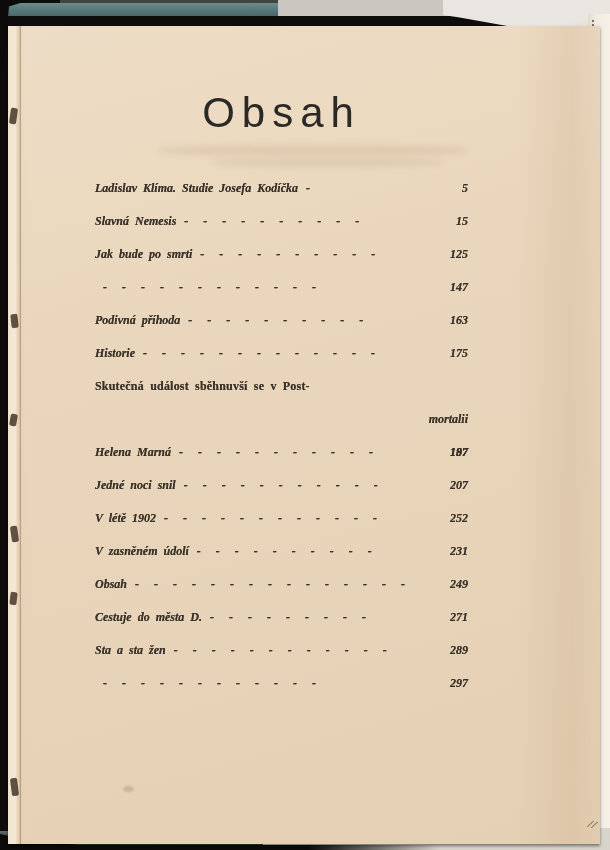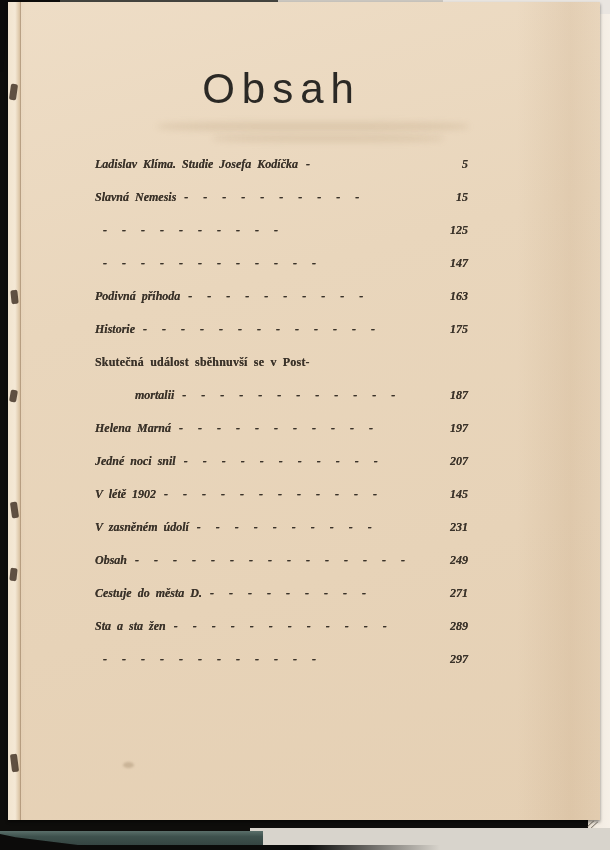--- a/index.html
+++ b/index.html
@@ -26,42 +26,42 @@
   .cover-bottom-band{position:absolute; left:0; top:831px; width:263px; height:16px;
     background:linear-gradient(180deg,#5a6f6a 0%, var(--bottom-teal,#3e514d) 35%, #33423f 100%);}
   .bottom-black-strip{position:absolute; left:0; top:845px; width:440px; height:5px;
     background:linear-gradient(90deg,#0b0b0a 70%, rgba(11,11,10,0));}
   .corner-wedge-tl{position:absolute; left:0; top:0; width:30px; height:72px; background:#0c0b0a;
     clip-path:polygon(0 0,100% 0,30% 9%,10% 100%,0 100%);}
   .corner-wedge-bl{position:absolute; left:0; top:834px; width:86px; height:16px; background:#0c0b0a;
     clip-path:polygon(0 0,18% 20%,100% 75%,100% 100%,0 100%);}
 
   
-  .page{position:absolute; left:8px; top:2px; width:592px; height:818px;
+  .page{position:absolute; left:8px; top:26px; width:592px; height:818px;
     background:
       linear-gradient(90deg, rgba(60,35,15,.07) 0, rgba(60,35,15,0) 3%, rgba(60,35,15,0) 86%, rgba(150,105,60,.10) 95%, rgba(150,105,60,.04) 100%),
       linear-gradient(165deg, #eeddc6 0%, var(--paper,#e9d6bc) 35%, #e5d0b4 100%);
     box-shadow:0 2px 3px rgba(0,0,0,.45);}
   .torn-edge{position:absolute; left:0; top:0; width:13px; height:818px;
     background:linear-gradient(90deg, var(--paper-edge,#f1e4cf) 0%, #f4e8d5 55%, #dcc6a7 88%, rgba(90,55,25,.45) 100%);}
   .torn-mark{position:absolute; width:7px; background:rgba(45,30,18,.75); border-radius:2px;}
   .speck{position:absolute; background:rgba(120,90,60,.25); filter:blur(1px); border-radius:50%;}
   .ghost{position:absolute; background:rgba(167,134,94,.20); filter:blur(3px); border-radius:40%;}
 
   
   .content{position:absolute; left:87px; top:0; width:373px;}
   .heading{margin:0; position:absolute; left:0; top:62px; width:100%;
     font-family:"Liberation Sans", sans-serif; font-weight:500; font-size:42px; line-height:50px;
     letter-spacing:7px; text-align:center; color:var(--heading-ink,#2b2925);}
   .toc-list{position:absolute; left:0; top:146px; width:100%;}
   .toc-row{display:flex; align-items:flex-end; height:33px; line-height:33px;
     font-size:12px; font-style:italic; font-weight:700; color:var(--ink,#3a3229);
     word-spacing:3px; text-shadow:0 0 .4px rgba(58,50,41,.8);}
   .toc-row.upright{font-style:normal; font-weight:600; letter-spacing:.2px;}
-  .toc-row.indent{padding-left:40px;}
+  .toc-row.indent{padding-left:40px;flex-direction:column;}
   .toc-title{flex:none; white-space:nowrap;}
   .toc-leader{flex:1 1 auto; overflow:hidden; white-space:nowrap; letter-spacing:4.5px; padding:0 4px 0 8px;}
   .toc-page{flex:none; width:38px; text-align:right; white-space:nowrap;}
 
   .handwritten-mark{position:absolute; left:589px; top:818px; font-size:11px; font-style:italic;
     color:#4c463c; transform:rotate(14deg) skewX(-8deg); letter-spacing:1px;}
 </style>
 </head>
 <body>
 
@@ -101,20 +101,21 @@
     <span class="toc-title">Ladislav Klíma. Studie Josefa Kodíčka</span>
     <span class="toc-leader">-</span>
     <span class="toc-page">5</span>
   </div>
           <div class="toc-row">
     <span class="toc-title">Slavná Nemesis</span>
     <span class="toc-leader">- - - - - - - - - -</span>
     <span class="toc-page">15</span>
   </div>
           <div class="toc-row">
+    <span class="toc-title">Jak bude po smrti</span>
     <span class="toc-leader">- - - - - - - - - -</span>
     <span class="toc-page">125</span>
   </div>
           <div class="toc-row">
     <span class="toc-leader">- - - - - - - - - - - -</span>
     <span class="toc-page">147</span>
   </div>
           <div class="toc-row">
     <span class="toc-title">Podivná příhoda</span>
     <span class="toc-leader">- - - - - - - - - -</span>
@@ -141,21 +142,21 @@
     <span class="toc-page">197</span>
   </div>
           <div class="toc-row">
     <span class="toc-title">Jedné noci snil</span>
     <span class="toc-leader">- - - - - - - - - - -</span>
     <span class="toc-page">207</span>
   </div>
           <div class="toc-row">
     <span class="toc-title">V létě 1902</span>
     <span class="toc-leader">- - - - - - - - - - - -</span>
-    <span class="toc-page">145</span>
+    <span class="toc-page">252</span>
   </div>
           <div class="toc-row">
     <span class="toc-title">V zasněném údolí</span>
     <span class="toc-leader">- - - - - - - - - -</span>
     <span class="toc-page">231</span>
   </div>
           <div class="toc-row">
     <span class="toc-title">Obsah</span>
     <span class="toc-leader">- - - - - - - - - - - - - - -</span>
     <span class="toc-page">249</span>

